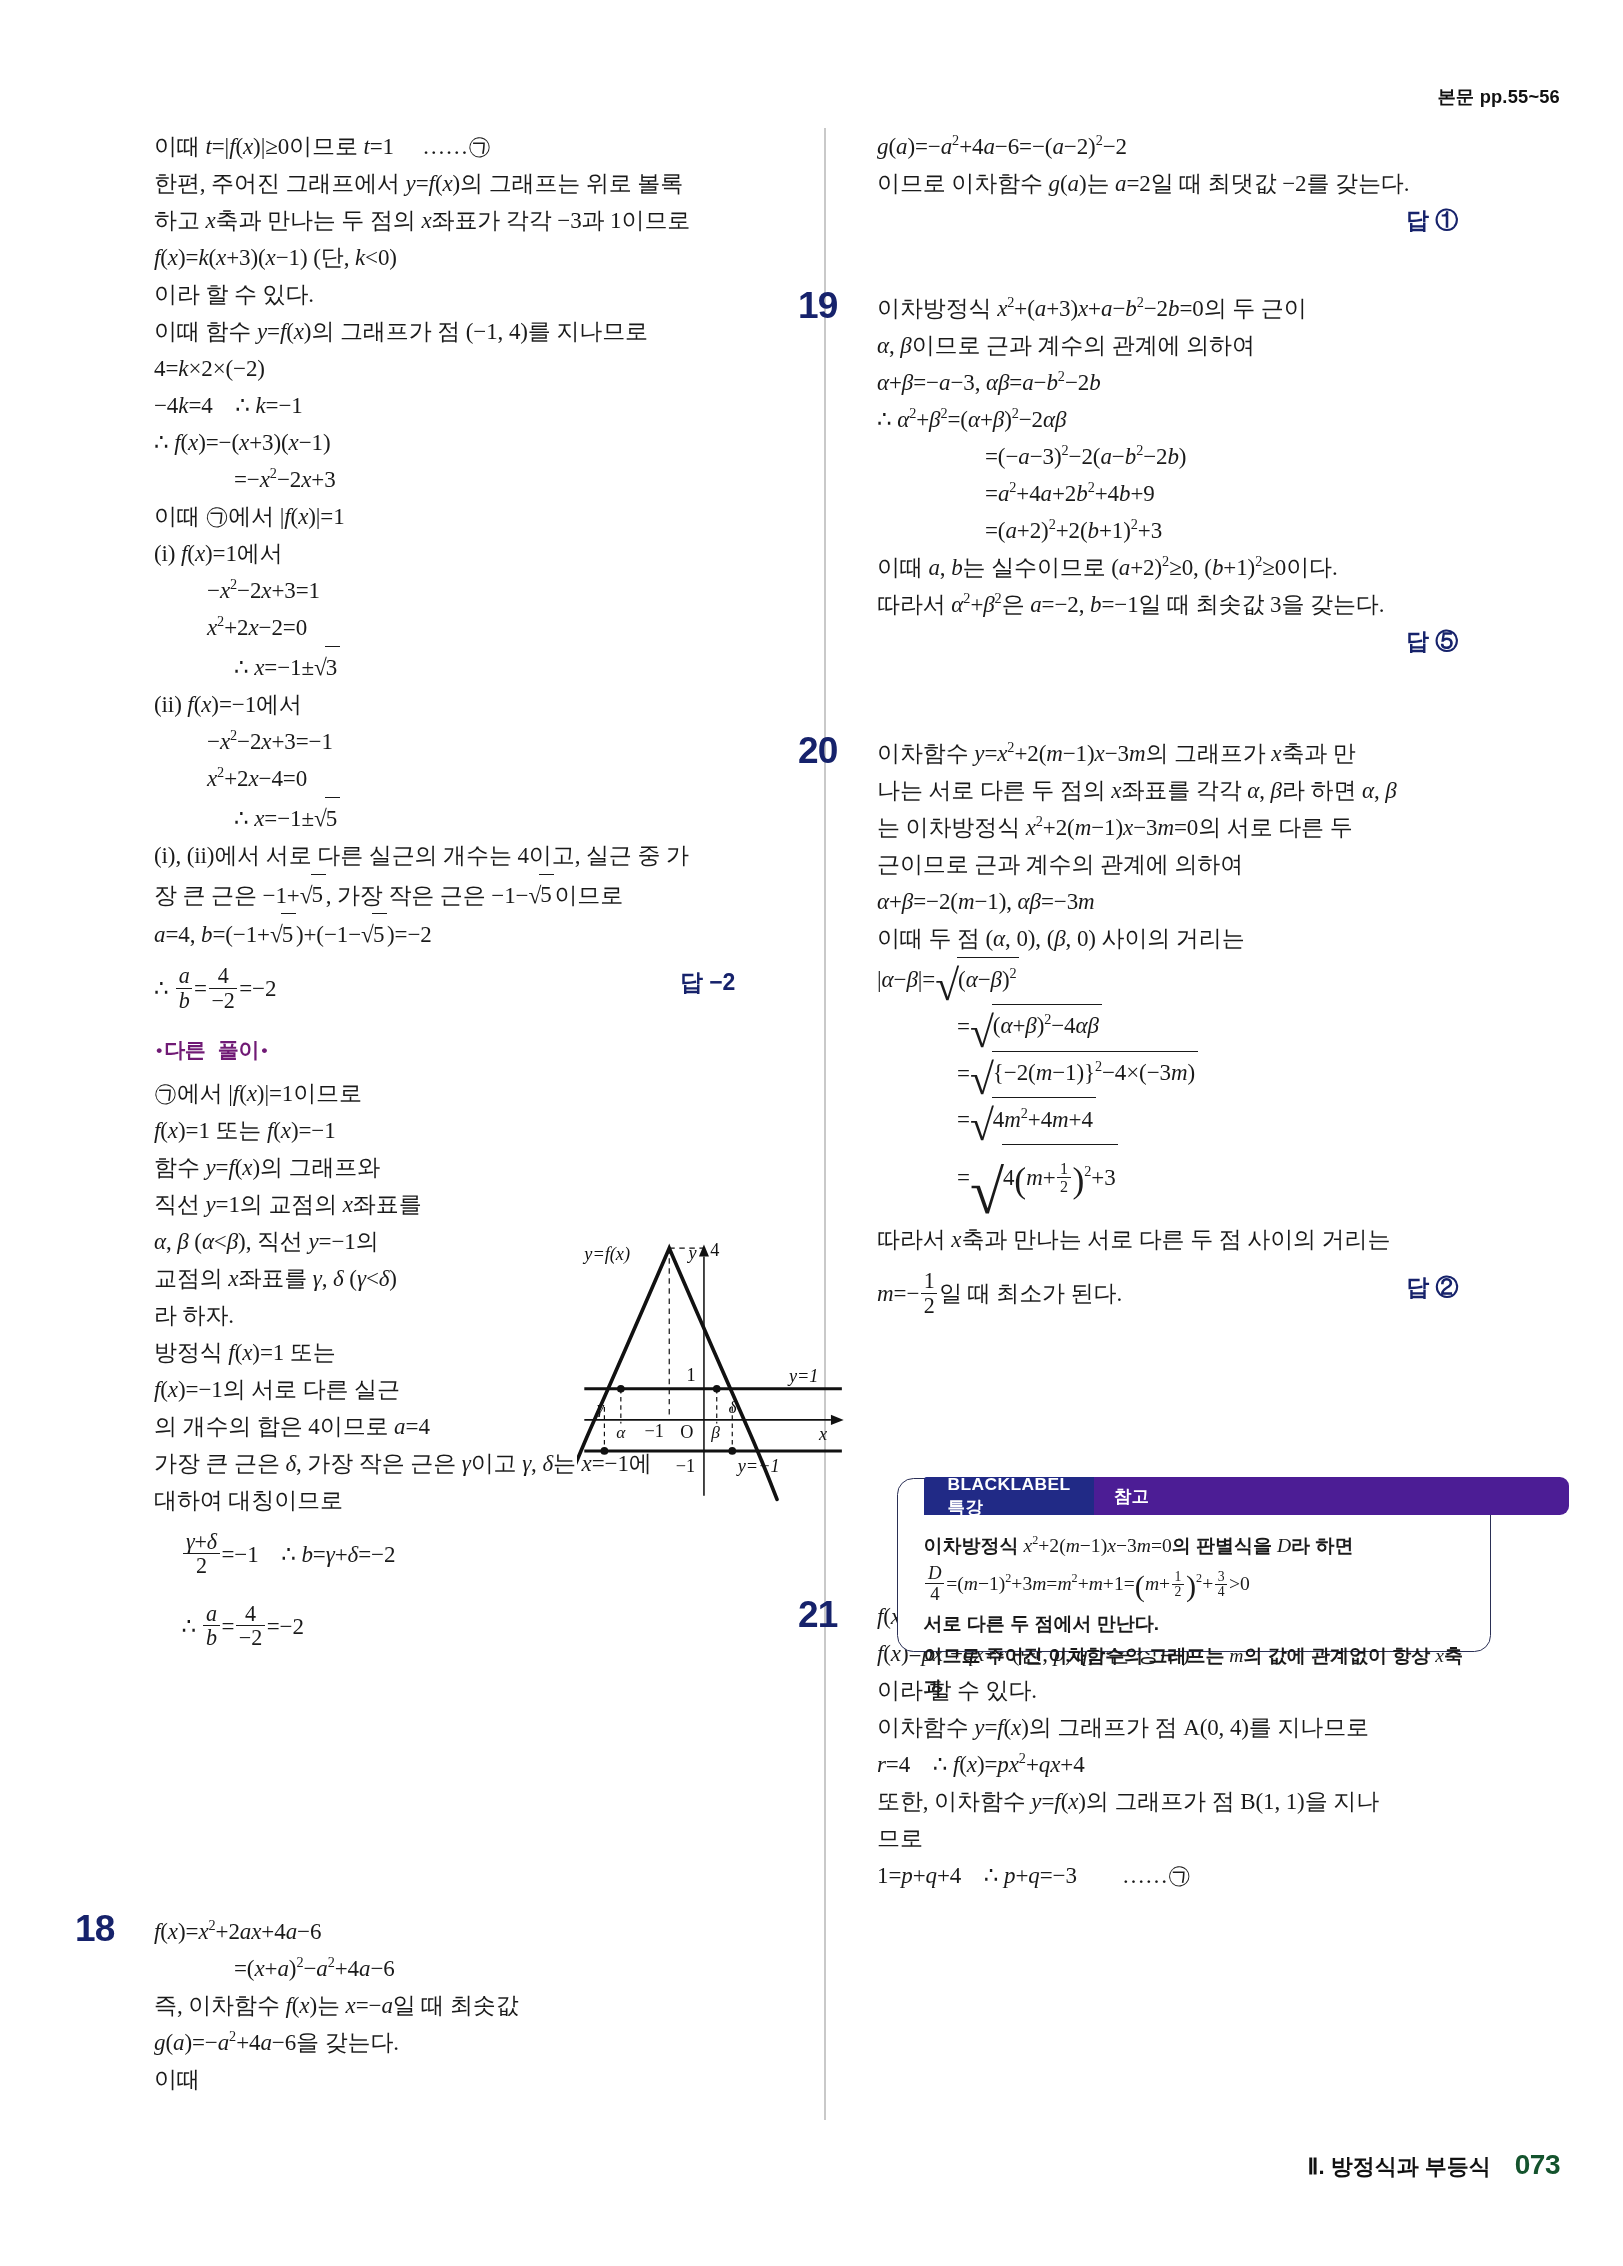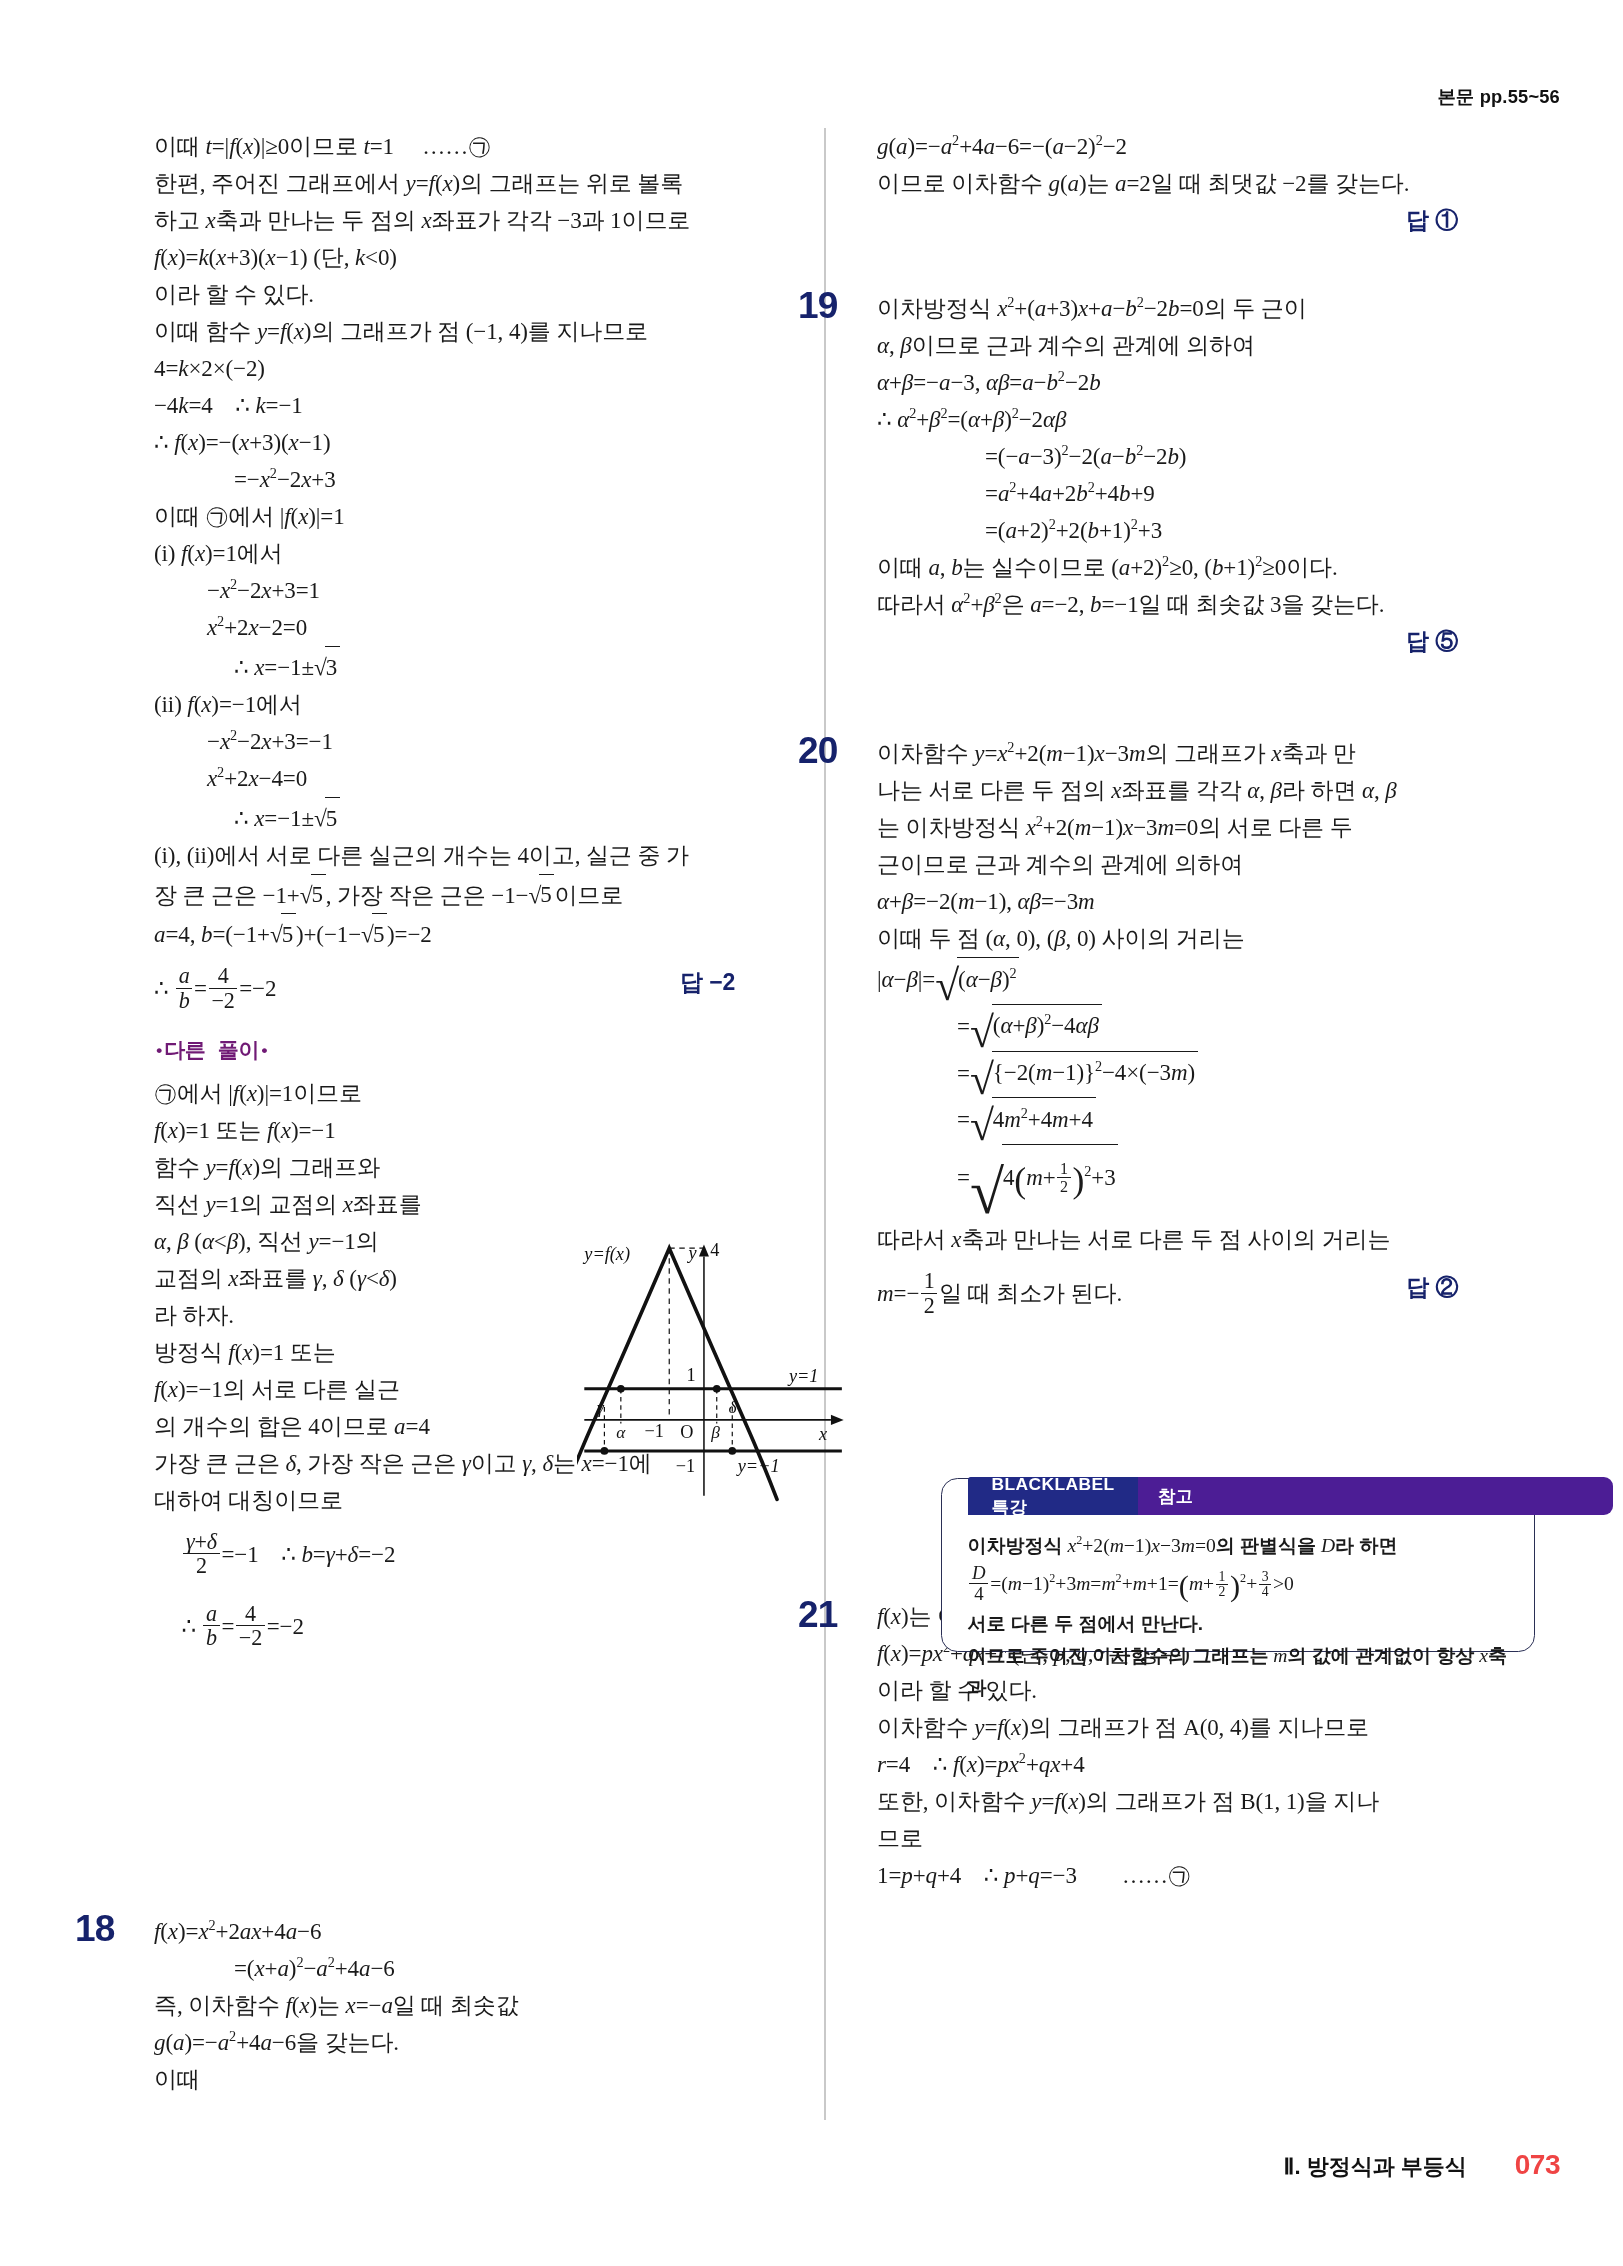--- a/index.html
+++ b/index.html
@@ -124,21 +124,21 @@
   
   .figure {
     position:absolute;
     left:577px; top:1229px;
     width:274px; height:274px;
   }
 
   
   .bl-box {
     position:absolute;
-    left:941px; top:1478px;
+    left:897px; top:1478px;
     width:594px; height:174px;
     border:1.6px solid #2a2f55;
     border-radius:16.4px;
     background:#ffffff;
   }
   .bl-tabs {
     position:absolute; left:25.6px; top:-1.8px;
     height:38px; display:flex;
     border-radius:2.7px 2.7px 0 0;
     overflow:hidden;
@@ -168,23 +168,22 @@
   .footer {
     position:absolute; right:64px; bottom:84px;
     display:flex; align-items:baseline; gap:24px;
   }
   .footer .chap {
     font-family:"Liberation Sans", sans-serif;
     font-size:22px; font-weight:700; color:#111;
   }
   .footer .pg {
     font-family:"Liberation Sans", sans-serif;
-    font-size:28px; font-weight:700; color:#ef4444;
+    font-size:28px; font-weight:700; color:#14532d;
     letter-spacing:-0.5px;
-    margin-left:24px;
   }
 
   .kr { font-family:"Liberation Sans", sans-serif; font-size:22px; font-weight:700; }
 </style>
 </head>
 <body>
 
 <div class="page">
 
   <div class="running-head">본문 pp.55~56</div>

